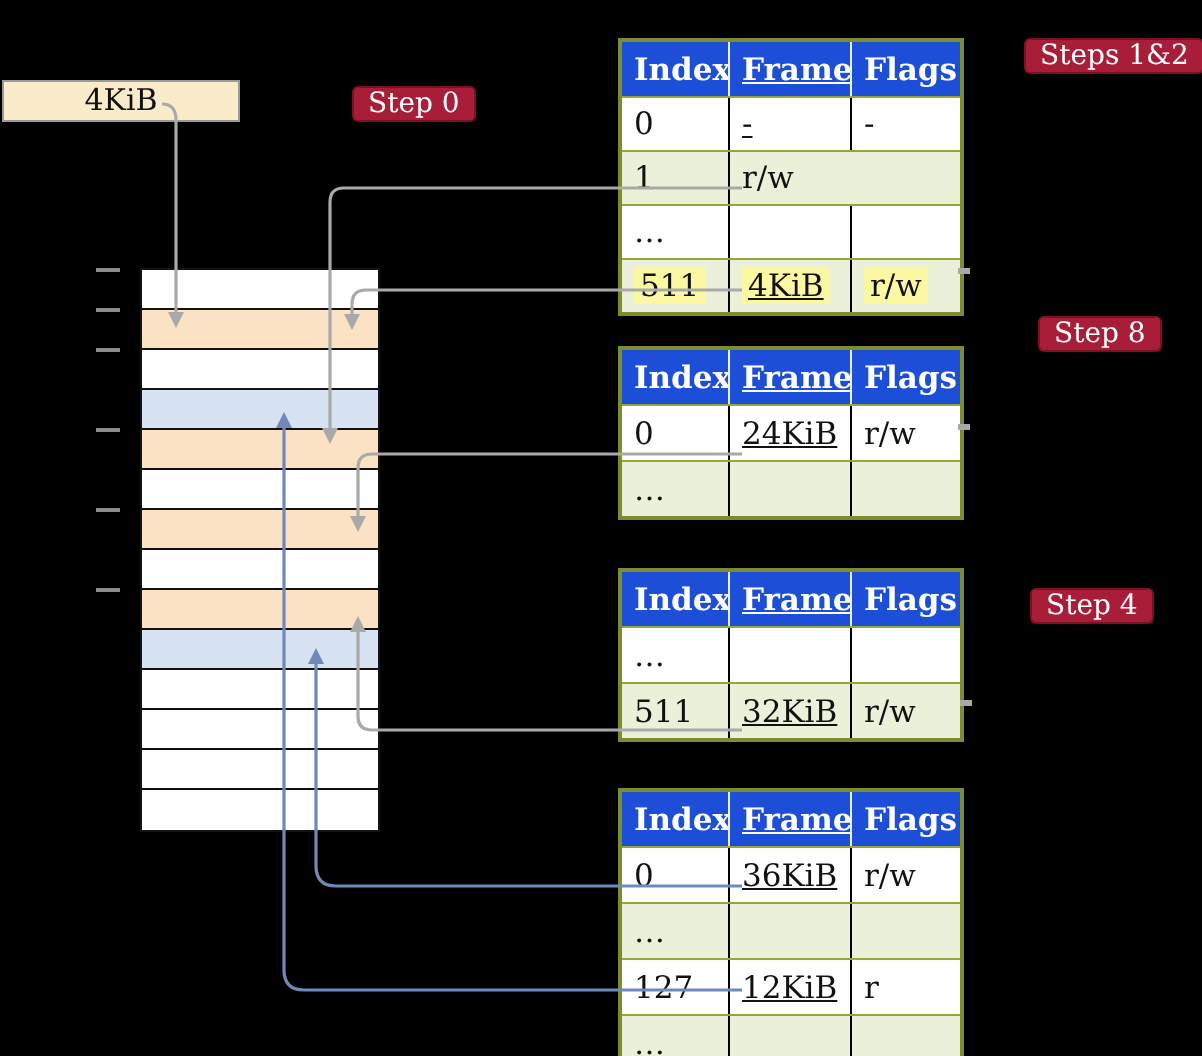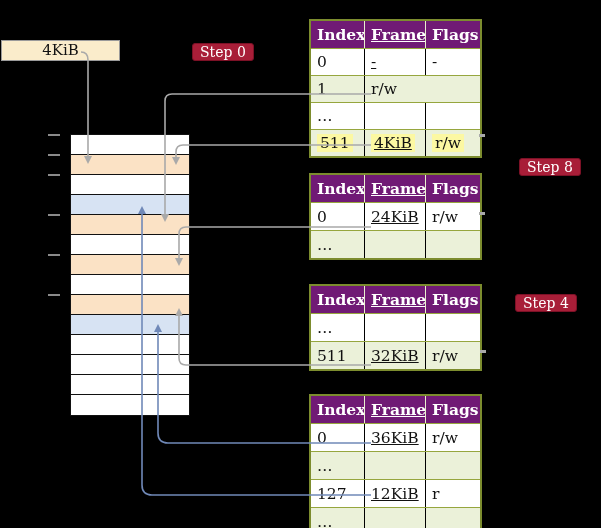--- a/index.html
+++ b/index.html
@@ -7,38 +7,38 @@
   #canvas{position:absolute;left:0;top:0;width:601px;height:528px;}
 
   
   #frame-label{position:absolute;left:1px;top:40px;width:117px;height:19px;
     background:#faeccb;border:1px solid #9a9a9a;color:#111;
     font-size:15px;text-align:center;line-height:19px;}
 
   
   .badge{position:absolute;background:#a81e38;border:1px solid #7c1126;border-radius:3px;
     color:#fff;font-size:14px;line-height:16px;padding:0 7px;white-space:nowrap;}
-  #badge-step0 {left:192px;top:43px;}
+  #badge-step0 {left:176px;top:43px;}
   #badge-steps12{left:512px;top:19px;}
   #badge-step3 {left:519px;top:158px;}
   #badge-step4 {left:515px;top:266px;margin-top:28px;}
 
   
   #memcol{position:absolute;left:70px;top:134px;width:118px;height:280px;border:1px solid #111;}
   .memrow{height:20px;box-sizing:border-box;border-bottom:1px solid #111;}
   .memrow:last-child{border-bottom:none;}
   .mem-plain{background:#ffffff;}
   .mem-pagetable{background:#fbe2c5;}
   .mem-mapped{background:#d7e3f3;}
   .tick{position:absolute;left:48px;width:12px;height:2px;background:#8a8a8a;}
 
   
   .ptable{position:absolute;left:309px;border:2px solid #7c8c2e;background:#fff;width:169px;}
   #table-0{top:19px;}  #table-1{top:173px;}  #table-2{top:284px;}  #table-3{top:394px;}
-  .thead{display:flex;background:#701a75;color:#fff;font-weight:bold;font-size:15.5px;height:27px;}
+  .thead{display:flex;background:#1d4ed8;color:#fff;font-weight:bold;font-size:15.5px;height:27px;}
   .thead .cell{line-height:27px;}
   .trow{display:flex;border-top:1px solid #96a63e;font-size:15.5px;color:#111;}
   #table-0 .trow{height:26px;} .ptable .trow{height:27px;}
   .trow:first-of-type{border-top:none;}
   .row-shaded{background:#ebf1d9;}
   .cell{box-sizing:border-box;padding-left:6px;display:flex;align-items:center;overflow:hidden;}
   .cell.c0{width:54px;} .cell.c1{width:61px;text-decoration:underline;} .cell.c2{width:54px;}
   .thead .cell.c0,.thead .cell.c1{border-right:1.5px solid #e9f0cf;}
   .trow .cell.c0,.trow .cell.c1{border-right:1px solid #000;}
   .hl{background:#fcf8a2;padding:0 3px;}
@@ -47,20 +47,21 @@
   #overlay{position:absolute;left:0;top:0;z-index:10;pointer-events:none;}
 </style>
 </head>
 <body>
 
 <div id="canvas">
 
   <div id="frame-label">4KiB</div>
 
   <div class="badge" id="badge-step0">Step 0</div>
+  <div class="badge" id="badge-steps12">Steps 1&amp;2</div>
   <div class="badge" id="badge-step3">Step 8</div>
   <div class="badge" id="badge-step4">Step 4</div>
 
   <div id="memcol">
       <div class="memrow mem-plain"></div>
       <div class="memrow mem-pagetable"></div>
       <div class="memrow mem-plain"></div>
       <div class="memrow mem-mapped"></div>
       <div class="memrow mem-pagetable"></div>
       <div class="memrow mem-plain"></div>

